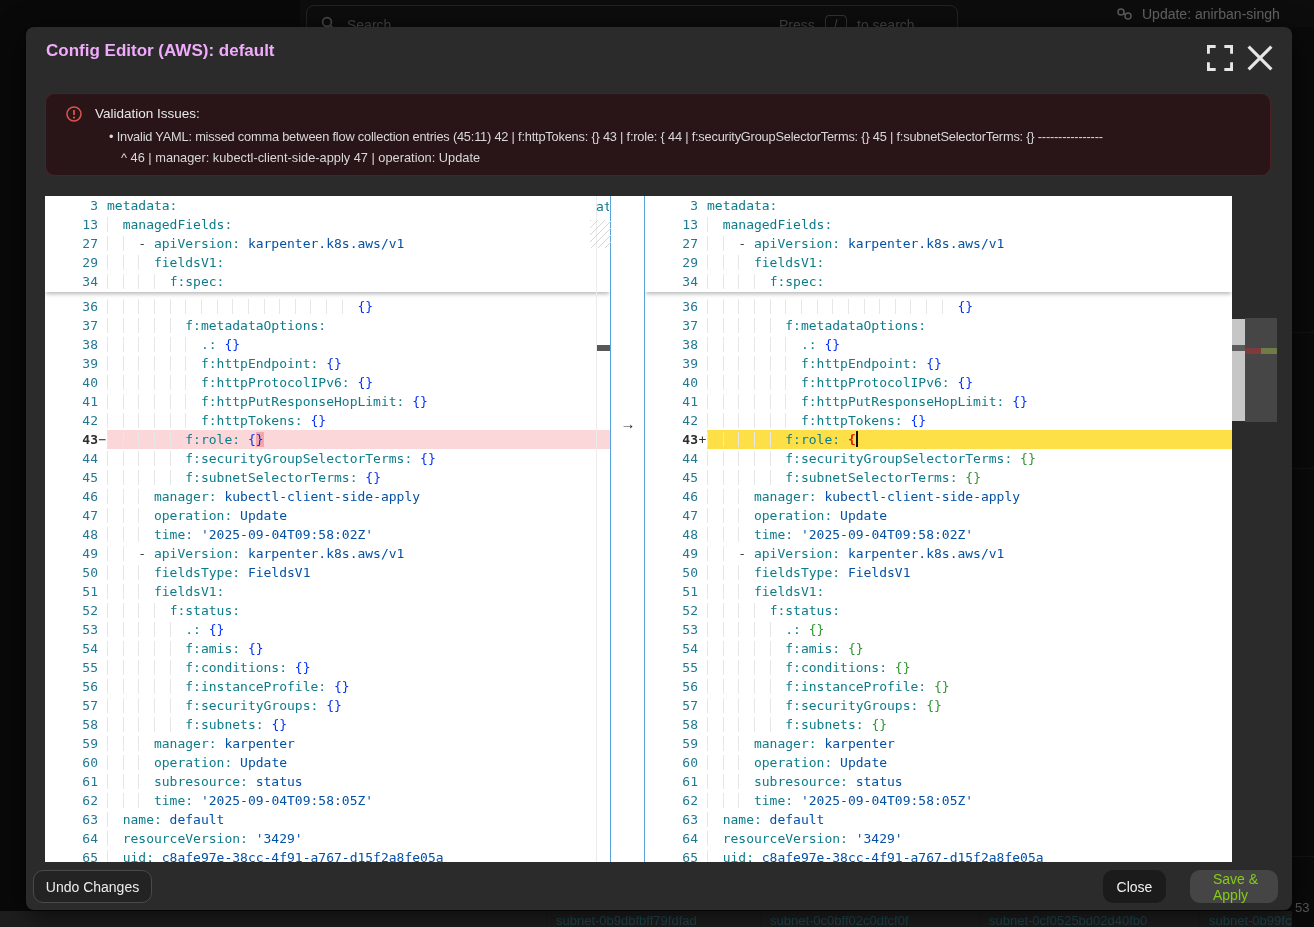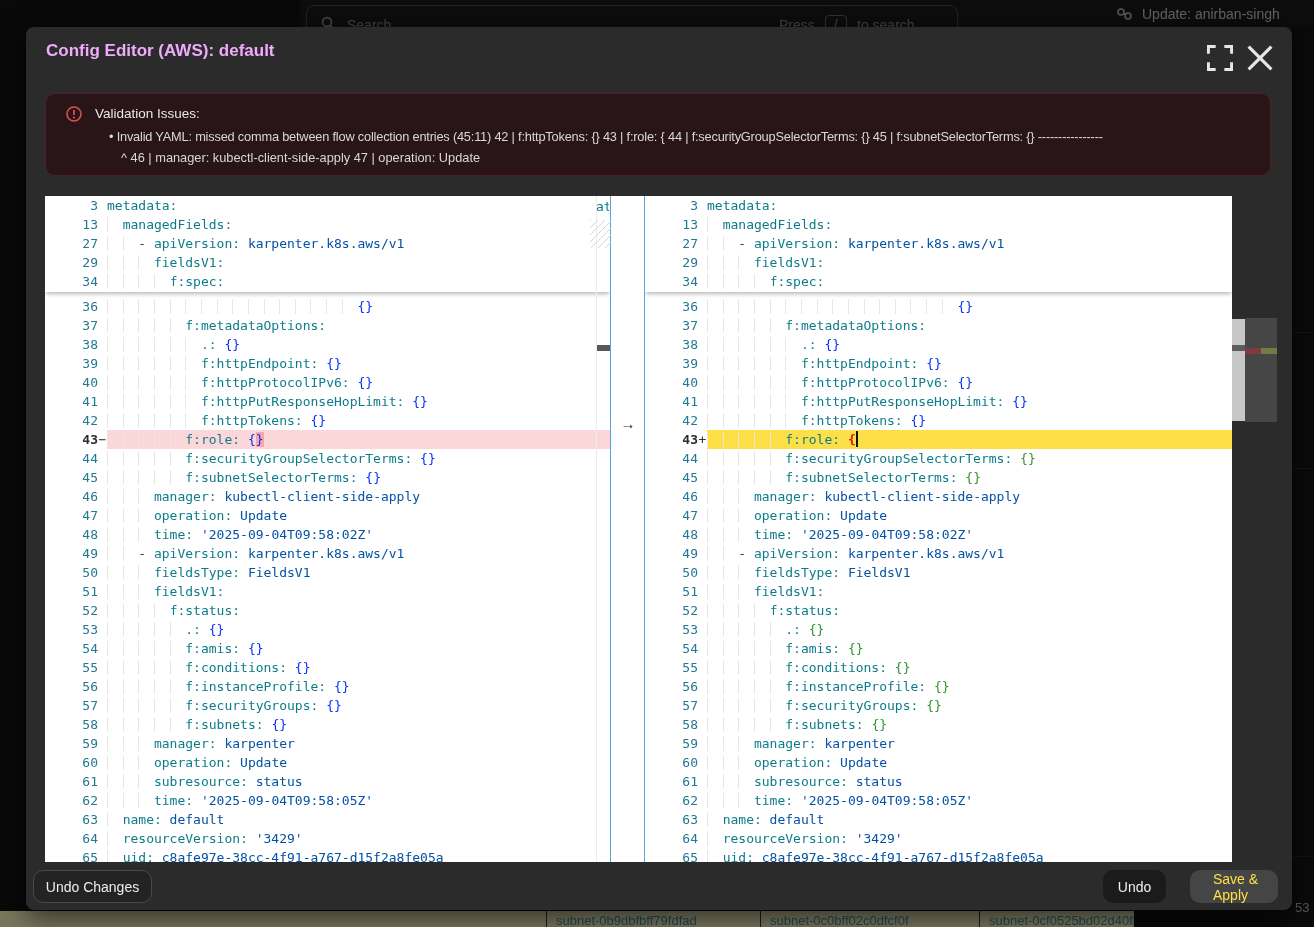--- a/index.html
+++ b/index.html
@@ -8,21 +8,21 @@
   .abs{position:absolute;}
 
   
   .topbar{left:300px;top:0;width:1014px;height:54px;background:#1d1d1d;}
   .searchfield{left:6px;top:5px;width:650px;height:36px;border:1px solid #4a4a4a;border-radius:8px;}
   .search-ph{left:40px;top:11px;color:#8d8d8d;font-size:14px;}
   .press-txt{color:#8d8d8d;font-size:14px;}
   .kbd{border:1px solid #6b6b6b;border-radius:4px;color:#9a9a9a;font-size:12px;
        width:20px;height:17px;text-align:center;line-height:17px;}
   .cluster-txt{color:#cfcfcf;font-size:14px;white-space:nowrap;}
-  .bottomrow{left:0;top:911px;width:1134px;height:16px;background:#fef9c3;overflow:hidden;}
+  .bottomrow{left:0;top:911px;width:1314px;height:16px;background:#404040;overflow:hidden;}
   .cellb{top:0;width:1px;height:16px;background:#3a3a3a;}
   .subnet{top:2px;color:#3f96a6;font-size:13px;white-space:nowrap;}
   .rightstrip{left:1292px;top:27px;width:22px;height:900px;background:#151515;}
   .faintline{left:0;width:22px;height:1px;background:#2a2a2a;}
   .tail53{left:3px;top:873px;color:#b9b9b9;font-size:13px;}
   .dim{left:0;top:0;width:1314px;height:927px;background:rgba(0,0,0,0.52);}
 
   
   .modal{left:26px;top:27px;width:1266px;height:883px;background:#2b2b2b;border-radius:8px;
          box-shadow:0 6px 28px rgba(0,0,0,.65);}
@@ -72,21 +72,21 @@
   .vmark{left:1206px;top:318px;width:13px;height:6px;background:#5c5c5c;}
   .oruler{left:1219px;top:291px;width:32px;height:104px;background:#464646;}
   .omark-red{left:1219px;top:321px;width:16px;height:6px;background:#7d3b3b;}
   .omark-grn{left:1235px;top:321px;width:16px;height:6px;background:#6f7c45;}
 
   
   .btn{height:33px;border-radius:10px;font-size:14px;display:flex;align-items:center;
        justify-content:center;cursor:pointer;box-sizing:border-box;}
   .btn-undo{left:7px;top:843px;width:119px;background:#232323;border:1px solid #4a4a4a;color:#ededed;}
   .btn-close{left:1077px;top:843px;width:63px;background:#1b1b1b;color:#f0f0f0;}
-  .btn-save{left:1164px;top:843px;width:88px;background:#454545;color:#fde047;padding-left:23px;}
+  .btn-save{left:1164px;top:843px;width:88px;background:#454545;color:#84cc16;padding-left:23px;}
 </style>
 </head>
 <body>
 
 <div class="stage">
 
   <div class="abs topbar">
     <div class="abs searchfield">
       <svg class="abs" style="left:14px;top:10px" width="14" height="14" viewBox="0 0 14 14">
         <circle cx="6" cy="6" r="4.4" fill="none" stroke="#9a9a9a" stroke-width="1.6"></circle>
@@ -534,16 +534,16 @@
     </div>
 
     <div class="abs lruler"></div>
     <div class="abs vslider"></div>
     <div class="abs vmark"></div>
     <div class="abs oruler"></div>
     <div class="abs omark-red"></div>
     <div class="abs omark-grn"></div>
 
     <div class="abs btn btn-undo">Undo Changes</div>
-    <div class="abs btn btn-close">Undo</div>
+    <div class="abs btn btn-close">Close</div>
     <div class="abs btn btn-save">Save &amp; Apply</div>
   </div>
 </div>
 
 </body></html>

